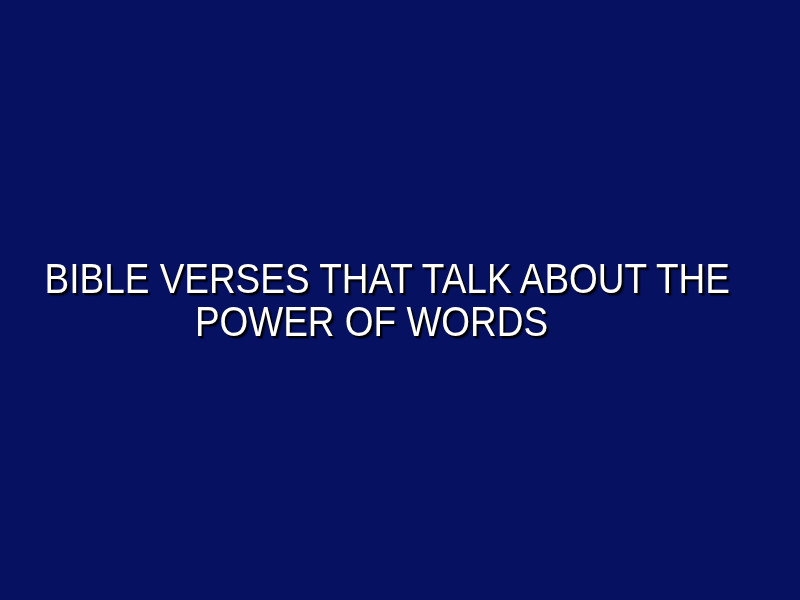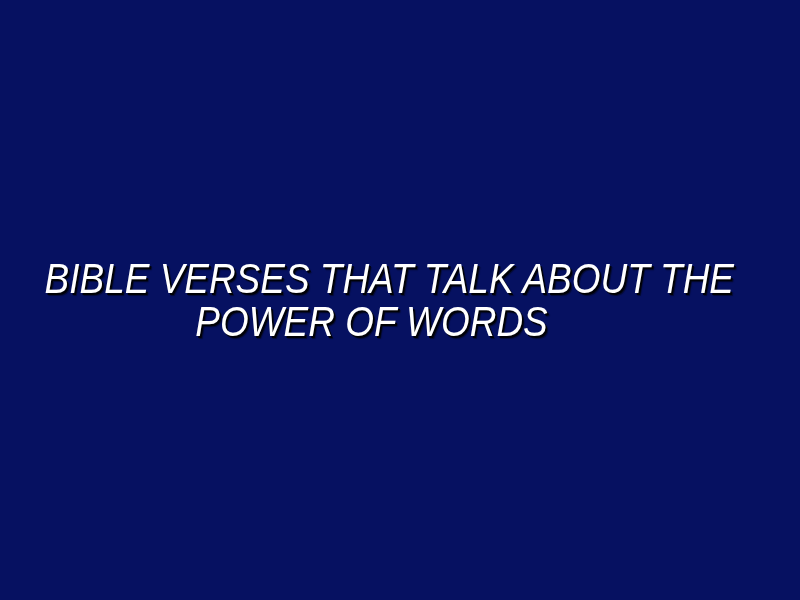--- a/index.html
+++ b/index.html
@@ -26,21 +26,20 @@
   .title-block {
     position: absolute;
     left: 0;
     top: 0;
     width: 743px;
     height: 600px;
     display: flex;
     flex-direction: column;
     align-items: center;
     justify-content: center;
-    font-style: italic;
   }
 
   .title-line {
     display: block;
     width: 100%;
     text-align: center;
     color: #ffffff;
     font-family: "Liberation Sans", "DejaVu Sans", sans-serif;
     font-weight: 400;
     font-size: 42px;

